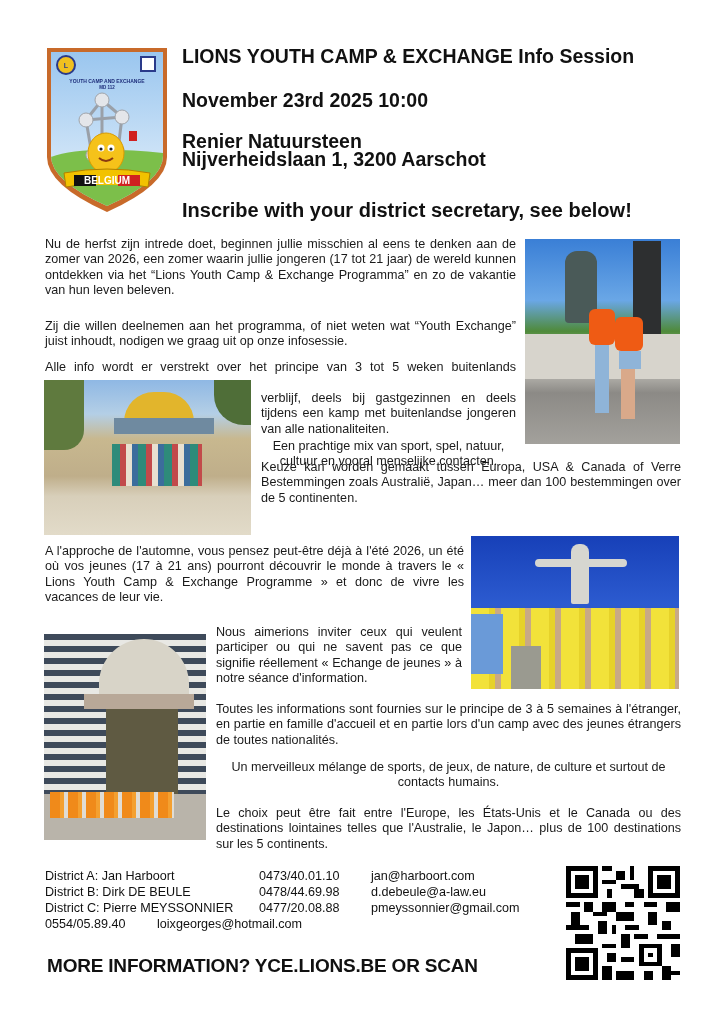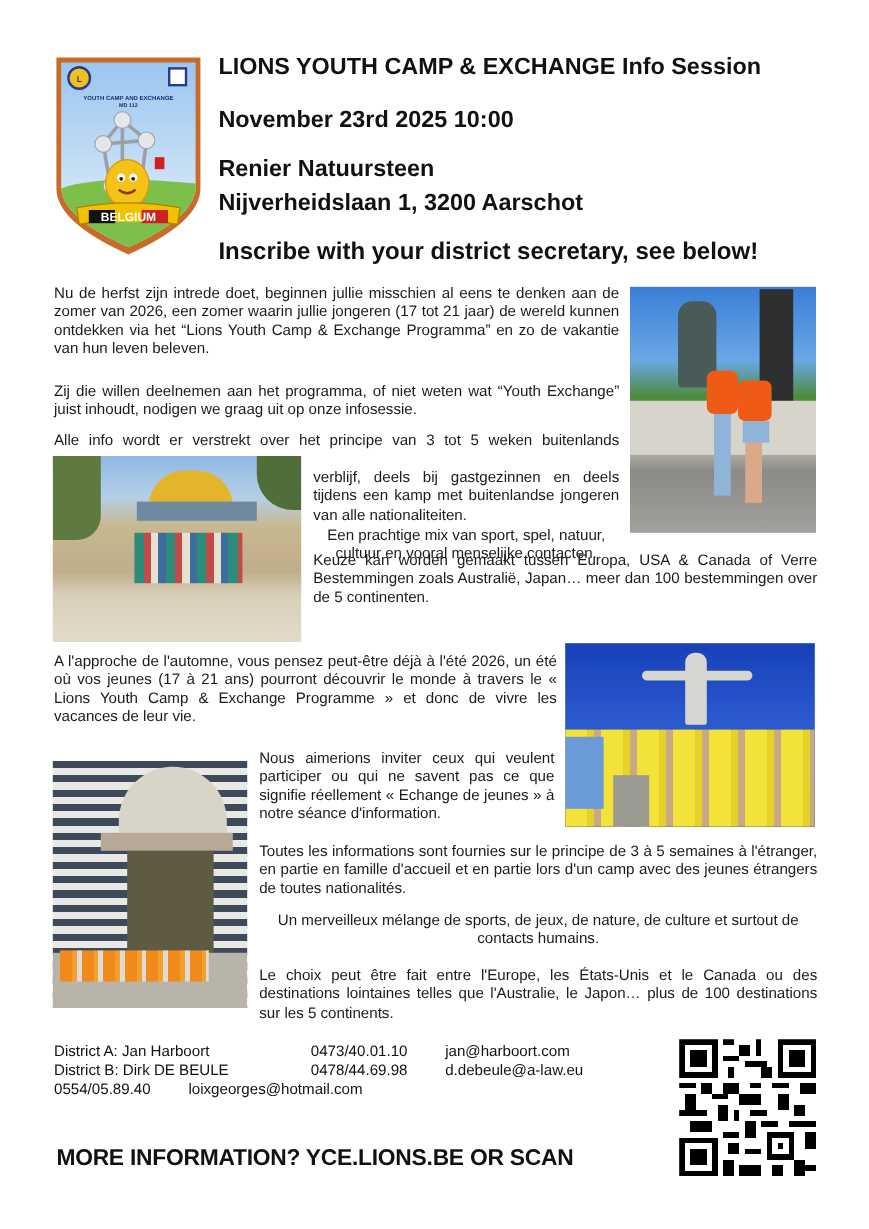--- a/index.html
+++ b/index.html
@@ -63,21 +63,21 @@
     <rect x="74" y="130" width="22" height="11" fill="#d02020"></rect>
     <text x="63" y="139" font-size="10" text-anchor="middle" font-weight="bold" fill="#fff" font-family="Liberation Sans, sans-serif">BELGIUM</text>
     <text x="63" y="38" font-size="5" text-anchor="middle" font-weight="bold" fill="#1d2d7a" font-family="Liberation Sans, sans-serif">YOUTH CAMP AND EXCHANGE</text>
     <text x="63" y="44" font-size="4.5" text-anchor="middle" font-weight="bold" fill="#1d2d7a" font-family="Liberation Sans, sans-serif">MD 112</text>
   </svg>
 </div>
 
 <div class="abs h1" style="top:45px;">LIONS YOUTH CAMP &amp; EXCHANGE Info Session</div>
 <div class="abs h1" style="top:89px;">November 23rd 2025 10:00</div>
 <div class="abs h1" style="top:130px;text-align:right;">Renier Natuursteen</div>
-<div class="abs h1" style="top:158px;">Nijverheidslaan 1, 3200 Aarschot</div>
+<div class="abs h1" style="top:148px;">Nijverheidslaan 1, 3200 Aarschot</div>
 <div class="abs h1" style="top:199px; font-size:20px;">Inscribe with your district secretary, see below!</div>
 
 <div class="para" style="left:45px; top:237px; width:471px;">Nu de herfst zijn intrede doet, beginnen jullie misschien al eens te denken aan de zomer van 2026, een zomer waarin jullie jongeren (17 tot 21 jaar) de wereld kunnen ontdekken via het “Lions Youth Camp &amp; Exchange Programma” en zo de vakantie van hun leven beleven.</div>
 <div class="para" style="left:45px; top:319px; width:471px;">Zij die willen deelnemen aan het programma,  of niet weten wat “Youth Exchange” juist inhoudt, nodigen we graag uit op onze infosessie.</div>
 <div class="para" style="left:45px; top:360px; width:471px; text-align-last:justify;">Alle info wordt er verstrekt over het principe van 3 tot 5 weken buitenlands</div>
 <div class="para" style="left:261px; top:375px; width:255px;margin-top:16px;">verblijf, deels bij gastgezinnen en deels tijdens een kamp met buitenlandse jongeren van alle nationaliteiten.</div>
 <div class="para left" style="left:261px; top:439px; width:255px;">Een prachtige mix van sport, spel, natuur, cultuur en vooral menselijke contacten.</div>
 <div class="para" style="left:261px; top:460px; width:420px;">Keuze kan worden gemaakt tussen Europa, USA &amp; Canada of Verre Bestemmingen zoals Australië, Japan… meer dan 100 bestemmingen over de 5 continenten.</div>
 
 <div class="photo" style="left:525px; top:239px; width:155px; height:205px; background:linear-gradient(#3a7fd6 0%, #6aa7e6 30%, #4f8a3a 45%, #c9c7c0 62%, #8c8a86 75%, #a3a19c 100%);">
@@ -126,20 +126,25 @@
 <div class="contacts">
   <div class="crow">
     <span class="cname">District A: Jan Harboort</span>
     <span class="cphone">0473/40.01.10</span>
     <span>jan@harboort.com</span>
   </div>
   <div class="crow">
     <span class="cname">District B: Dirk DE BEULE</span>
     <span class="cphone">0478/44.69.98</span>
     <span>d.debeule@a-law.eu</span>
+  </div>
+  <div class="crow">
+    <span class="cname">District C: Pierre MEYSSONNIER</span>
+    <span class="cphone">0477/20.08.88</span>
+    <span>pmeyssonnier@gmail.com</span>
   </div>
   <div class="crow">
     <span class="cphone">0554/05.89.40</span>
     <span>loixgeorges@hotmail.com</span>
   </div>
 </div>
 
 <div class="footer">MORE INFORMATION? YCE.LIONS.BE OR SCAN</div>
 
 <svg class="qr" viewBox="0 0 25 25" shape-rendering="crispEdges">

